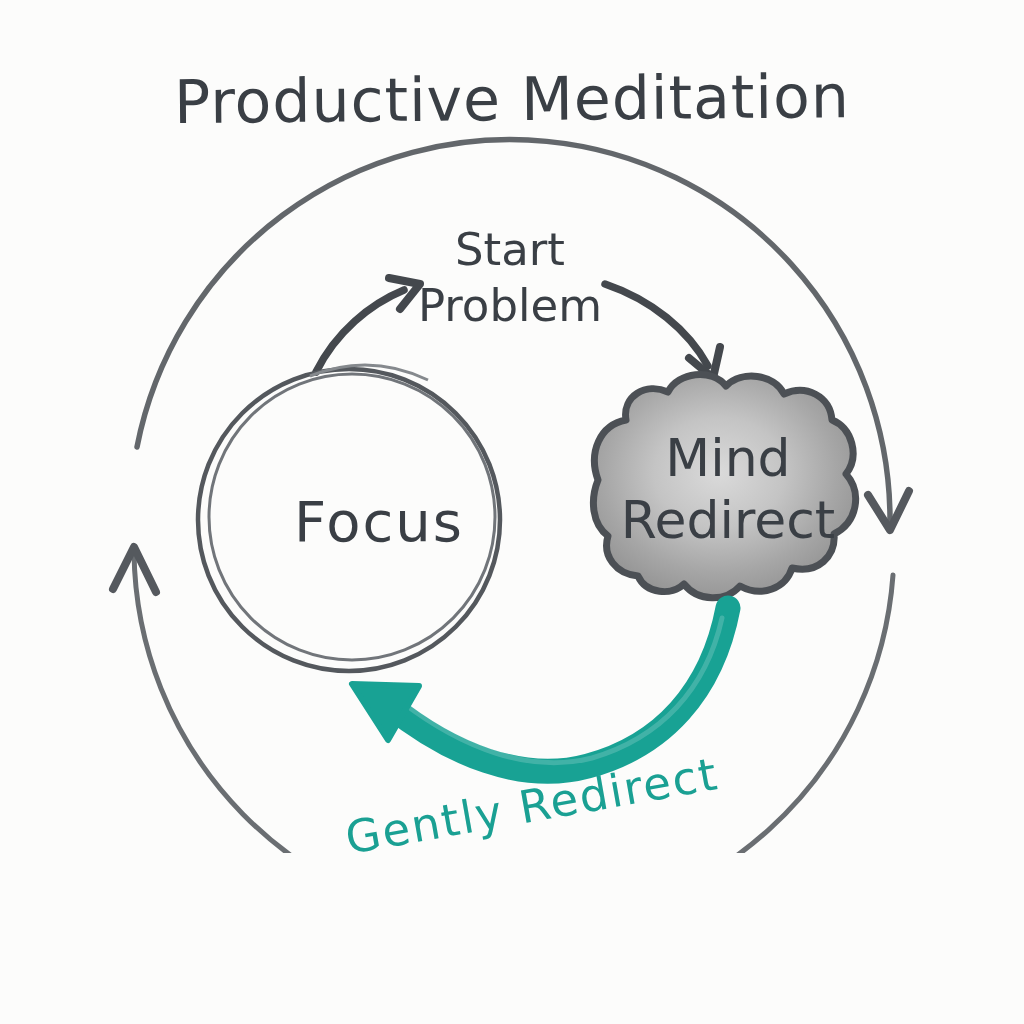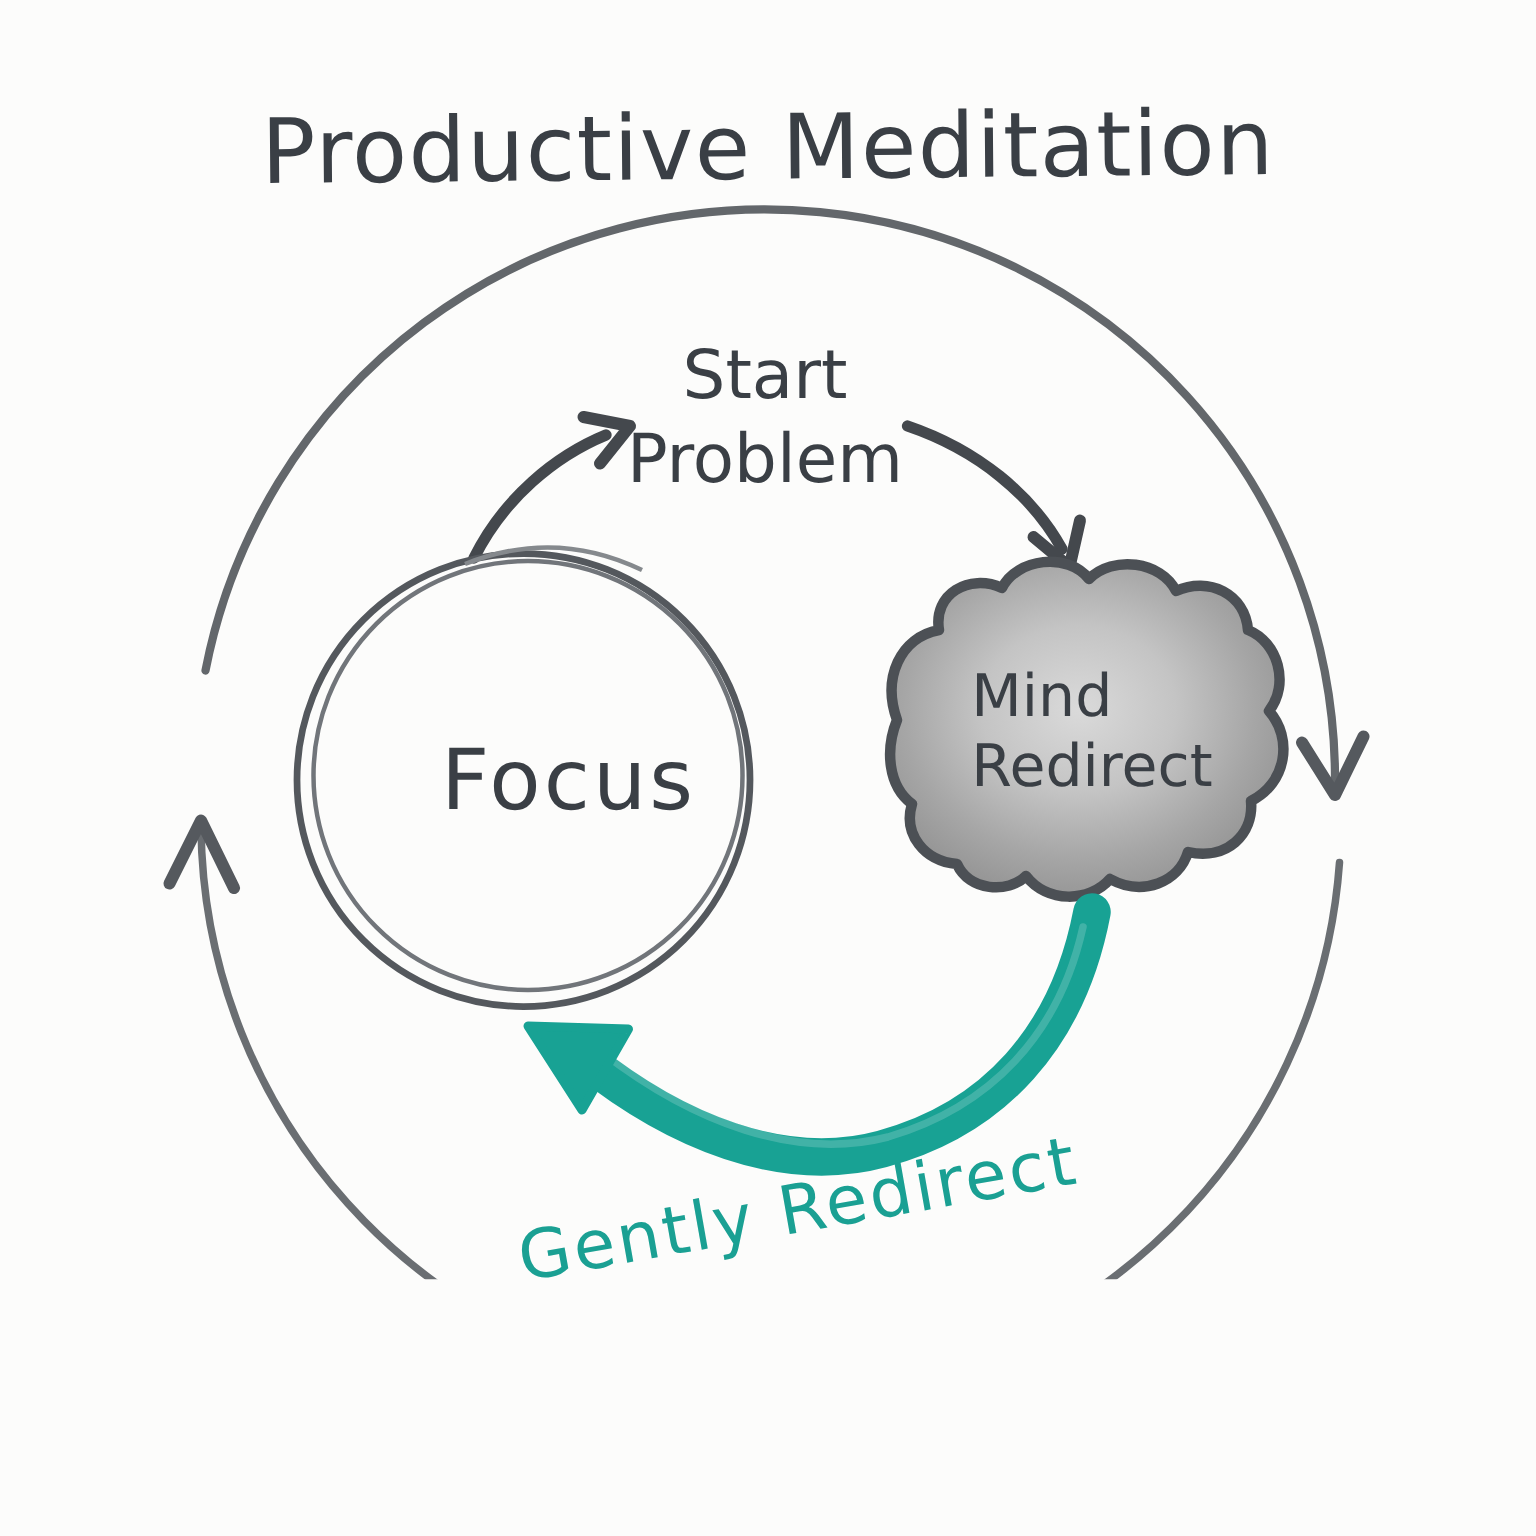--- a/index.html
+++ b/index.html
@@ -47,21 +47,22 @@
     top: 521px;
     transform: translate(-50%, -50%);
     font-size: 56px;
     letter-spacing: 2px;
     margin-left: 29px;
   }
   .mind-wanders {
     left: 728px;
     top: 489px;
     transform: translate(-50%, -50%);
-    font-size: 39px;
+    text-align: center;
+    font-size: 52px;
     line-height: 1.2;
   }
   .gently-redirect {
     left: 532px;
     top: 806px;
     transform: translate(-50%, -50%) rotate(-10deg);
     font-size: 45px;
     letter-spacing: 2px;
     color: #1aa093;
   }

